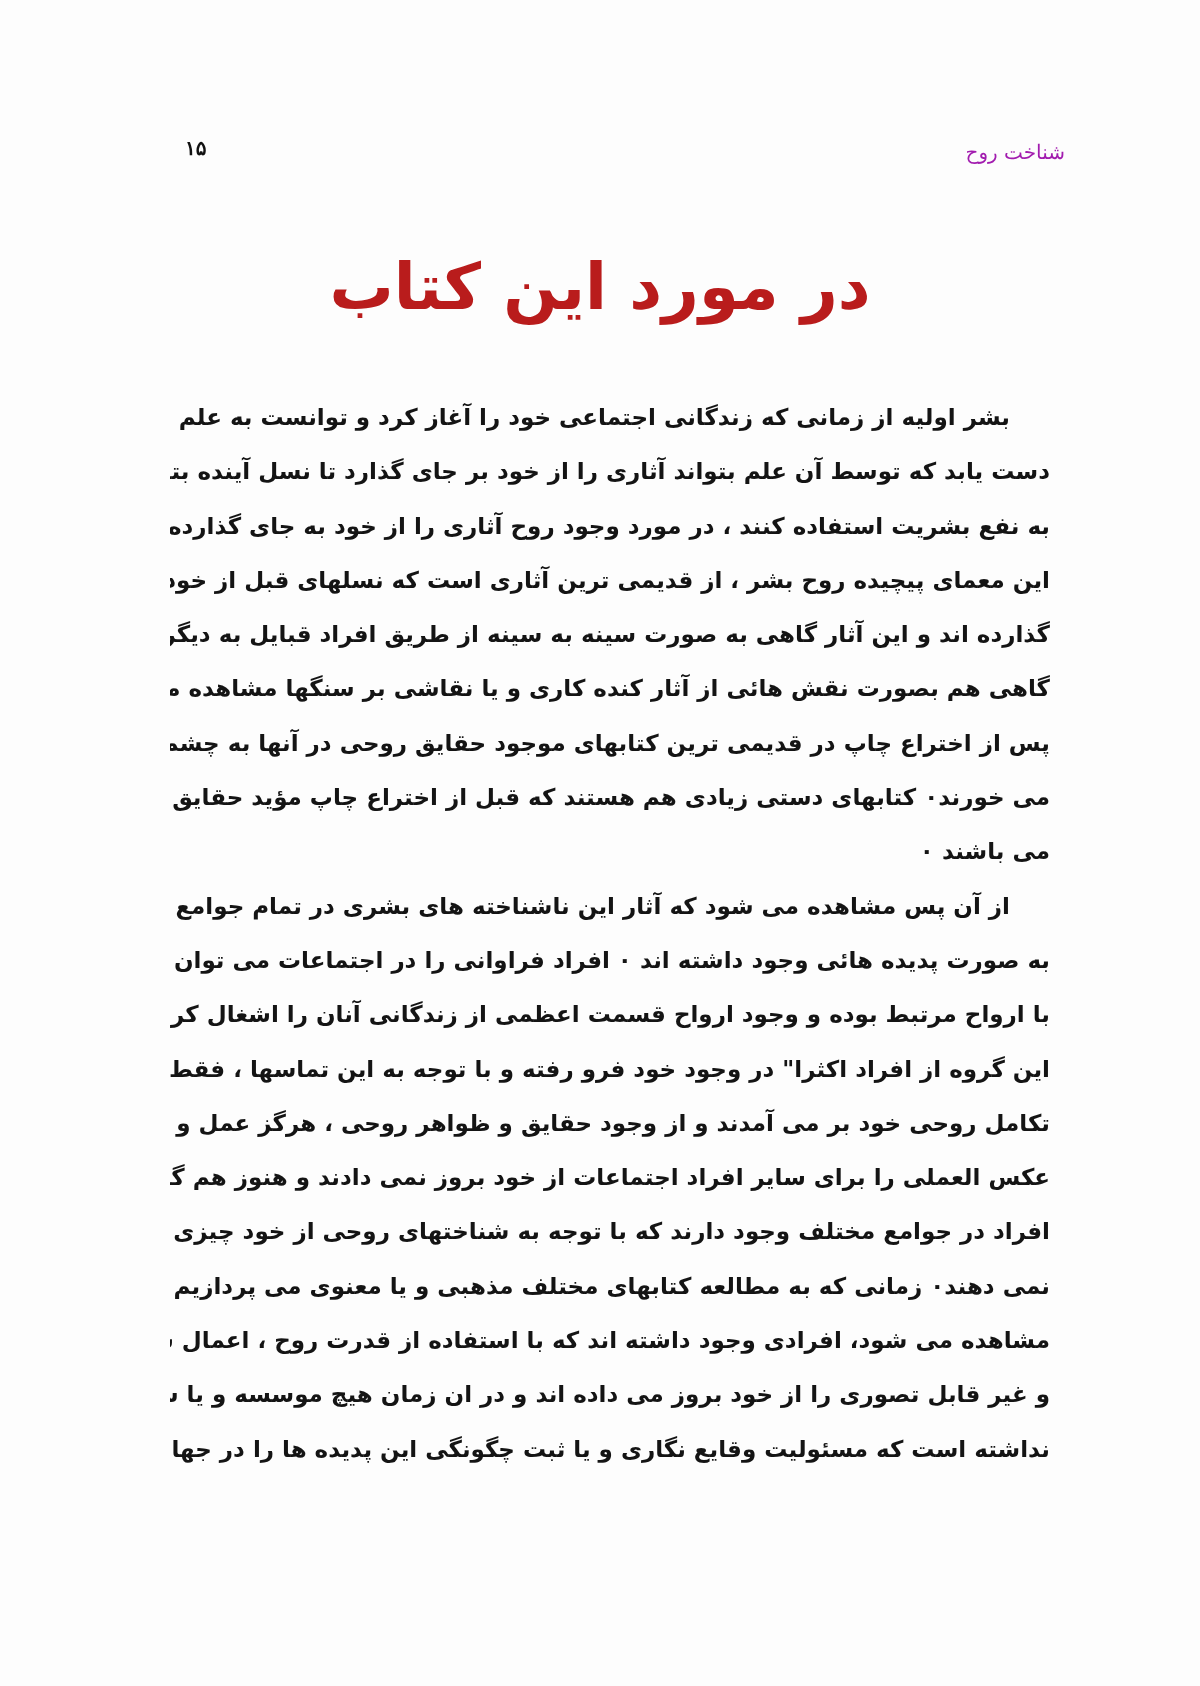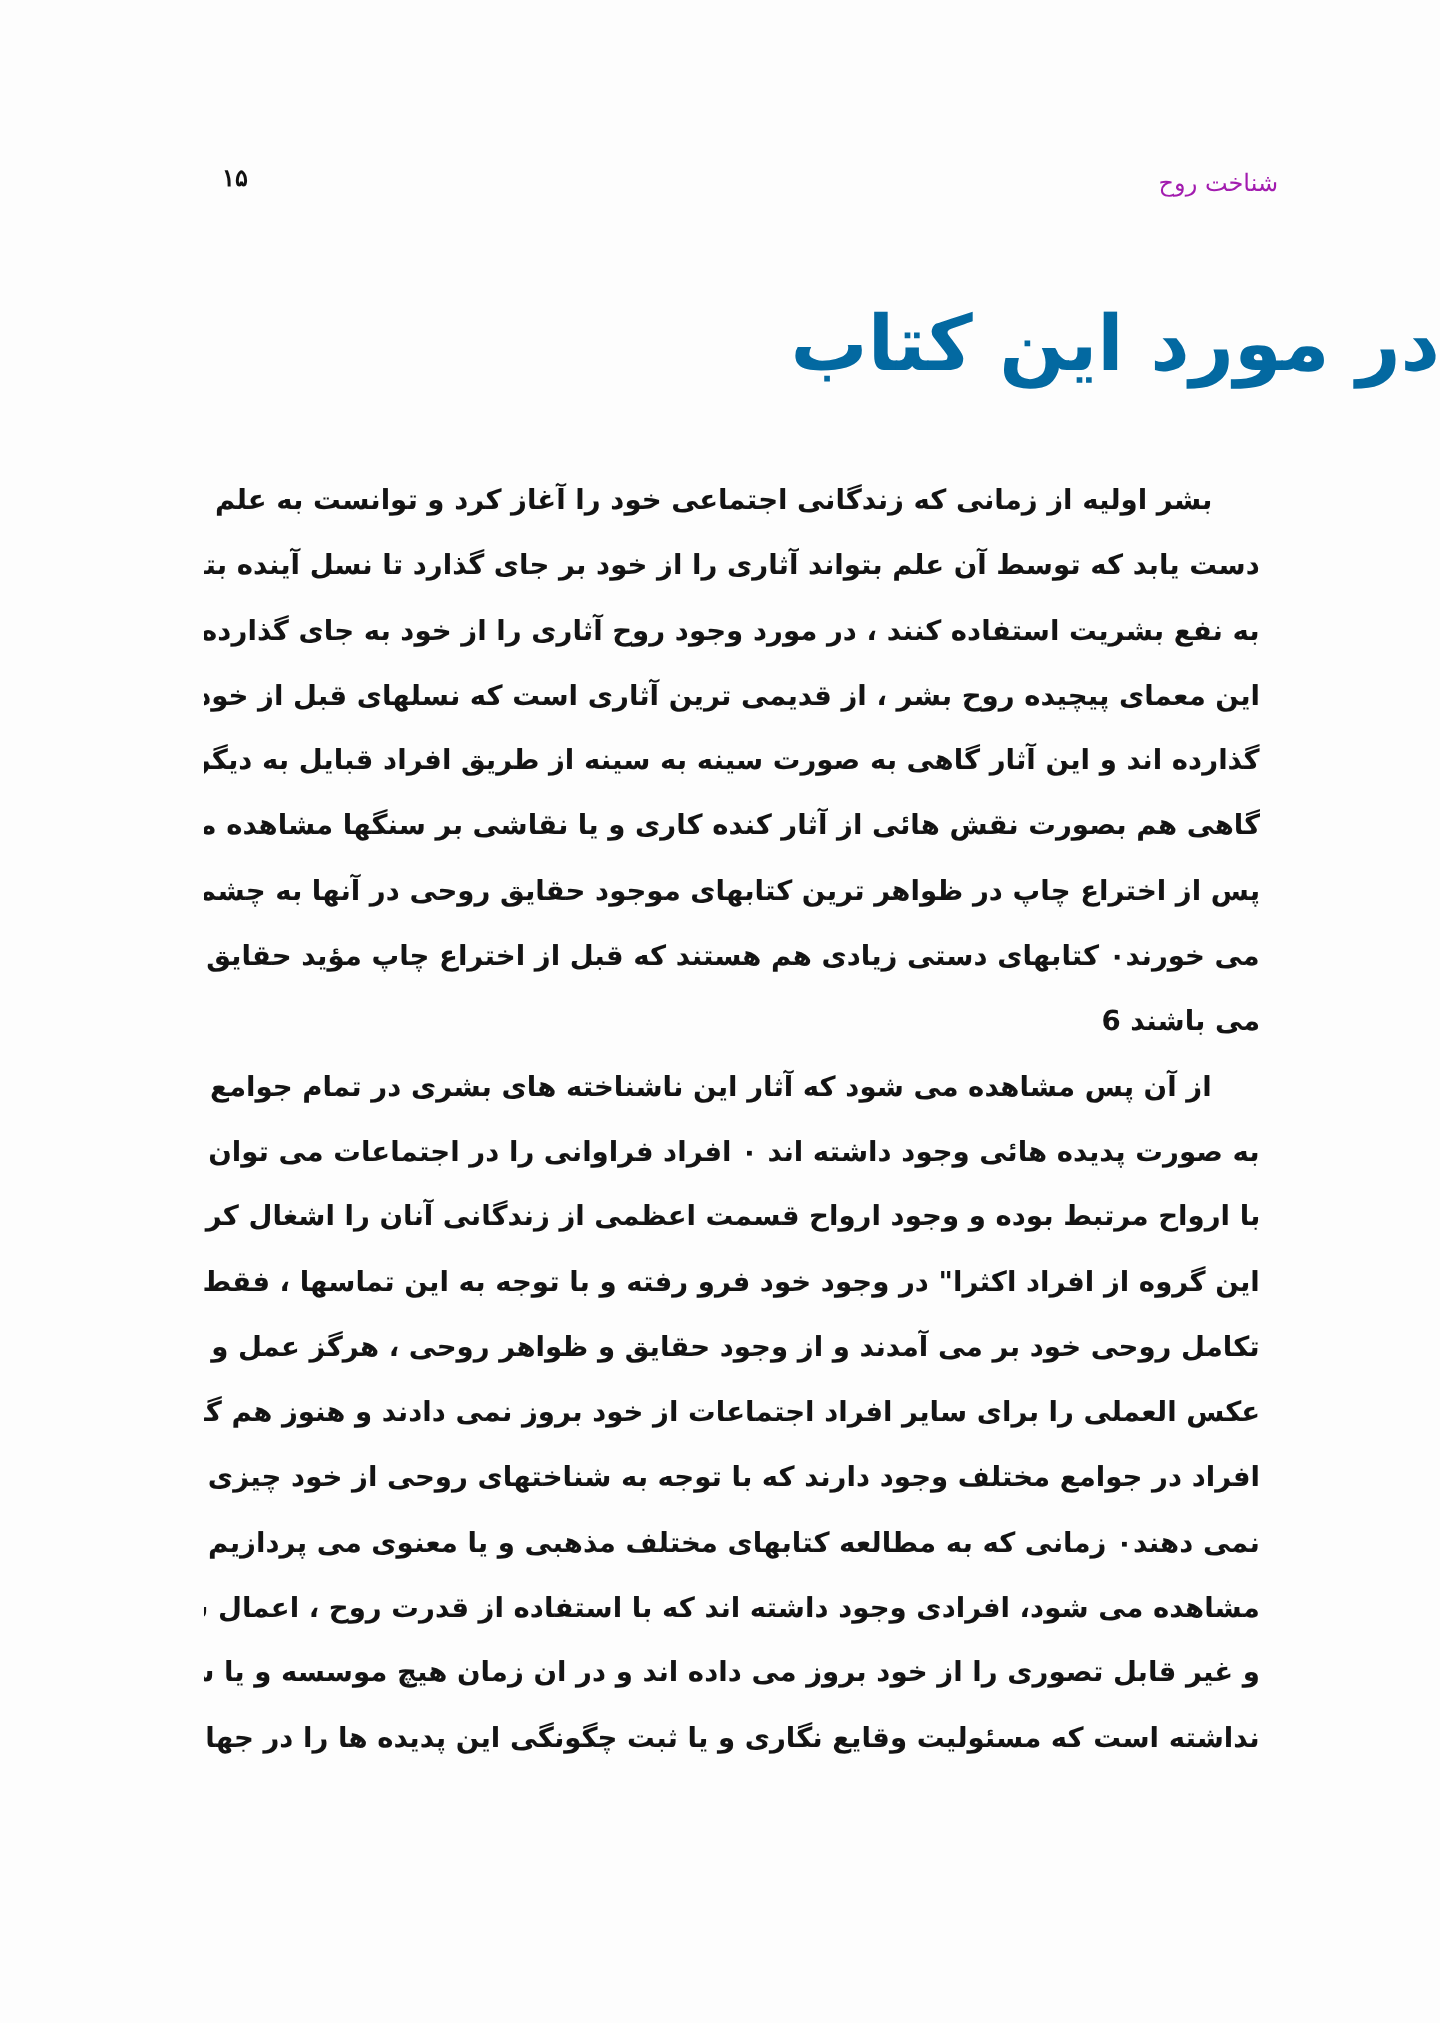--- a/index.html
+++ b/index.html
@@ -8,23 +8,23 @@
     font-family: "DejaVu Sans", sans-serif; color: #111111;
   }
   .page { position: absolute; left: 0; top: 0; width: 1200px; height: 1686px; background: #fdfdfd; }
   .running-head {
     position: absolute; top: 140px; left: 185px; width: 880px; height: 40px;
     direction: rtl; font-family: "DejaVu Serif", serif;
   }
   .running-title { position: absolute; right: 0; top: 0; font-size: 20px; color: #a21caf; }
   .page-number { position: absolute; left: 0; top: -4px; font-size: 20px; font-weight: bold; color: #111; }
   .chapter-title {
-    position: absolute; top: 250px; left: 0; width: 1200px; 
+    position: absolute; top: 250px; left: 0; width: 1200px; text-align: center;
     direction: rtl; font-family: "DejaVu Sans", sans-serif; font-weight: bold;
-    font-size: 64px; letter-spacing: 2px; color: #0369a1;
+    font-size: 64px; letter-spacing: 2px; color: #b91c1c;
   }
   .body-text {
     position: absolute; top: 390px; left: 170px; width: 880px;
     direction: rtl; font-family: "DejaVu Sans", sans-serif; font-weight: bold;
     font-size: 23px; color: #141414;
   }
   .para { margin: 0; }
   .line {
     display: block; height: 54.3px; line-height: 54px; white-space: nowrap;
     text-align: justify; text-align-last: justify; overflow: hidden;
@@ -45,23 +45,23 @@
   <h1 class="chapter-title" style="margin:0;">در مورد این کتاب</h1>
 
   <div class="body-text">
     <div class="para">
       <span class="line indent">بشر اولیه از زمانی که زندگانی اجتماعی خود را آغاز کرد و توانست به علم مختصری</span>
       <span class="line">دست یابد که توسط آن علم بتواند آثاری را از خود بر جای گذارد تا نسل آینده بتوانند از آنها</span>
       <span class="line">به نفع بشریت استفاده کنند ، در مورد وجود روح آثاری را از خود به جای گذارده است ۰ آثار</span>
       <span class="line">این معمای پیچیده روح بشر ، از قدیمی ترین آثاری است که نسلهای قبل از خود به جای</span>
       <span class="line">گذارده اند و این آثار گاهی به صورت سینه به سینه از طریق افراد قبایل به دیگران نقل شده و</span>
       <span class="line">گاهی هم بصورت نقش هائی از آثار کنده کاری و یا نقاشی بر سنگها مشاهده می شوند و یا</span>
-      <span class="line">پس از اختراع چاپ در ظواهر ترین کتابهای موجود حقایق روحی در آنها به چشم</span>
+      <span class="line">پس از اختراع چاپ در قدیمی ترین کتابهای موجود حقایق روحی در آنها به چشم</span>
       <span class="line">می خورند۰ کتابهای دستی زیادی هم هستند که قبل از اختراع چاپ مؤید حقایق روحی</span>
-      <span class="line last">می باشند 6</span>
+      <span class="line last">می باشند ۰</span>
     </div>
     <div class="para">
       <span class="line indent">از آن پس مشاهده می شود که آثار این ناشناخته های بشری در تمام جوامع به طور پراکنده و</span>
       <span class="line">به صورت پدیده هائی وجود داشته اند ۰ افراد فراوانی را در اجتماعات می توان یافت که اکثرا"</span>
       <span class="line">با ارواح مرتبط بوده و وجود ارواح قسمت اعظمی از زندگانی آنان را اشغال کرده بوده است۰</span>
       <span class="line">این گروه از افراد اکثرا" در وجود خود فرو رفته و با توجه به این تماسها ، فقط در صدد تزکیه و</span>
       <span class="line">تکامل روحی خود بر می آمدند و از وجود حقایق و ظواهر روحی ، هرگز عمل و یا</span>
       <span class="line">عکس العملی را برای سایر افراد اجتماعات از خود بروز نمی دادند و هنوز هم گروه زیادی از</span>
       <span class="line">افراد در جوامع مختلف وجود دارند که با توجه به شناختهای روحی از خود چیزی بروز</span>
       <span class="line">نمی دهند۰ زمانی که به مطالعه کتابهای مختلف مذهبی و یا معنوی می پردازیم ، در آنها</span>

